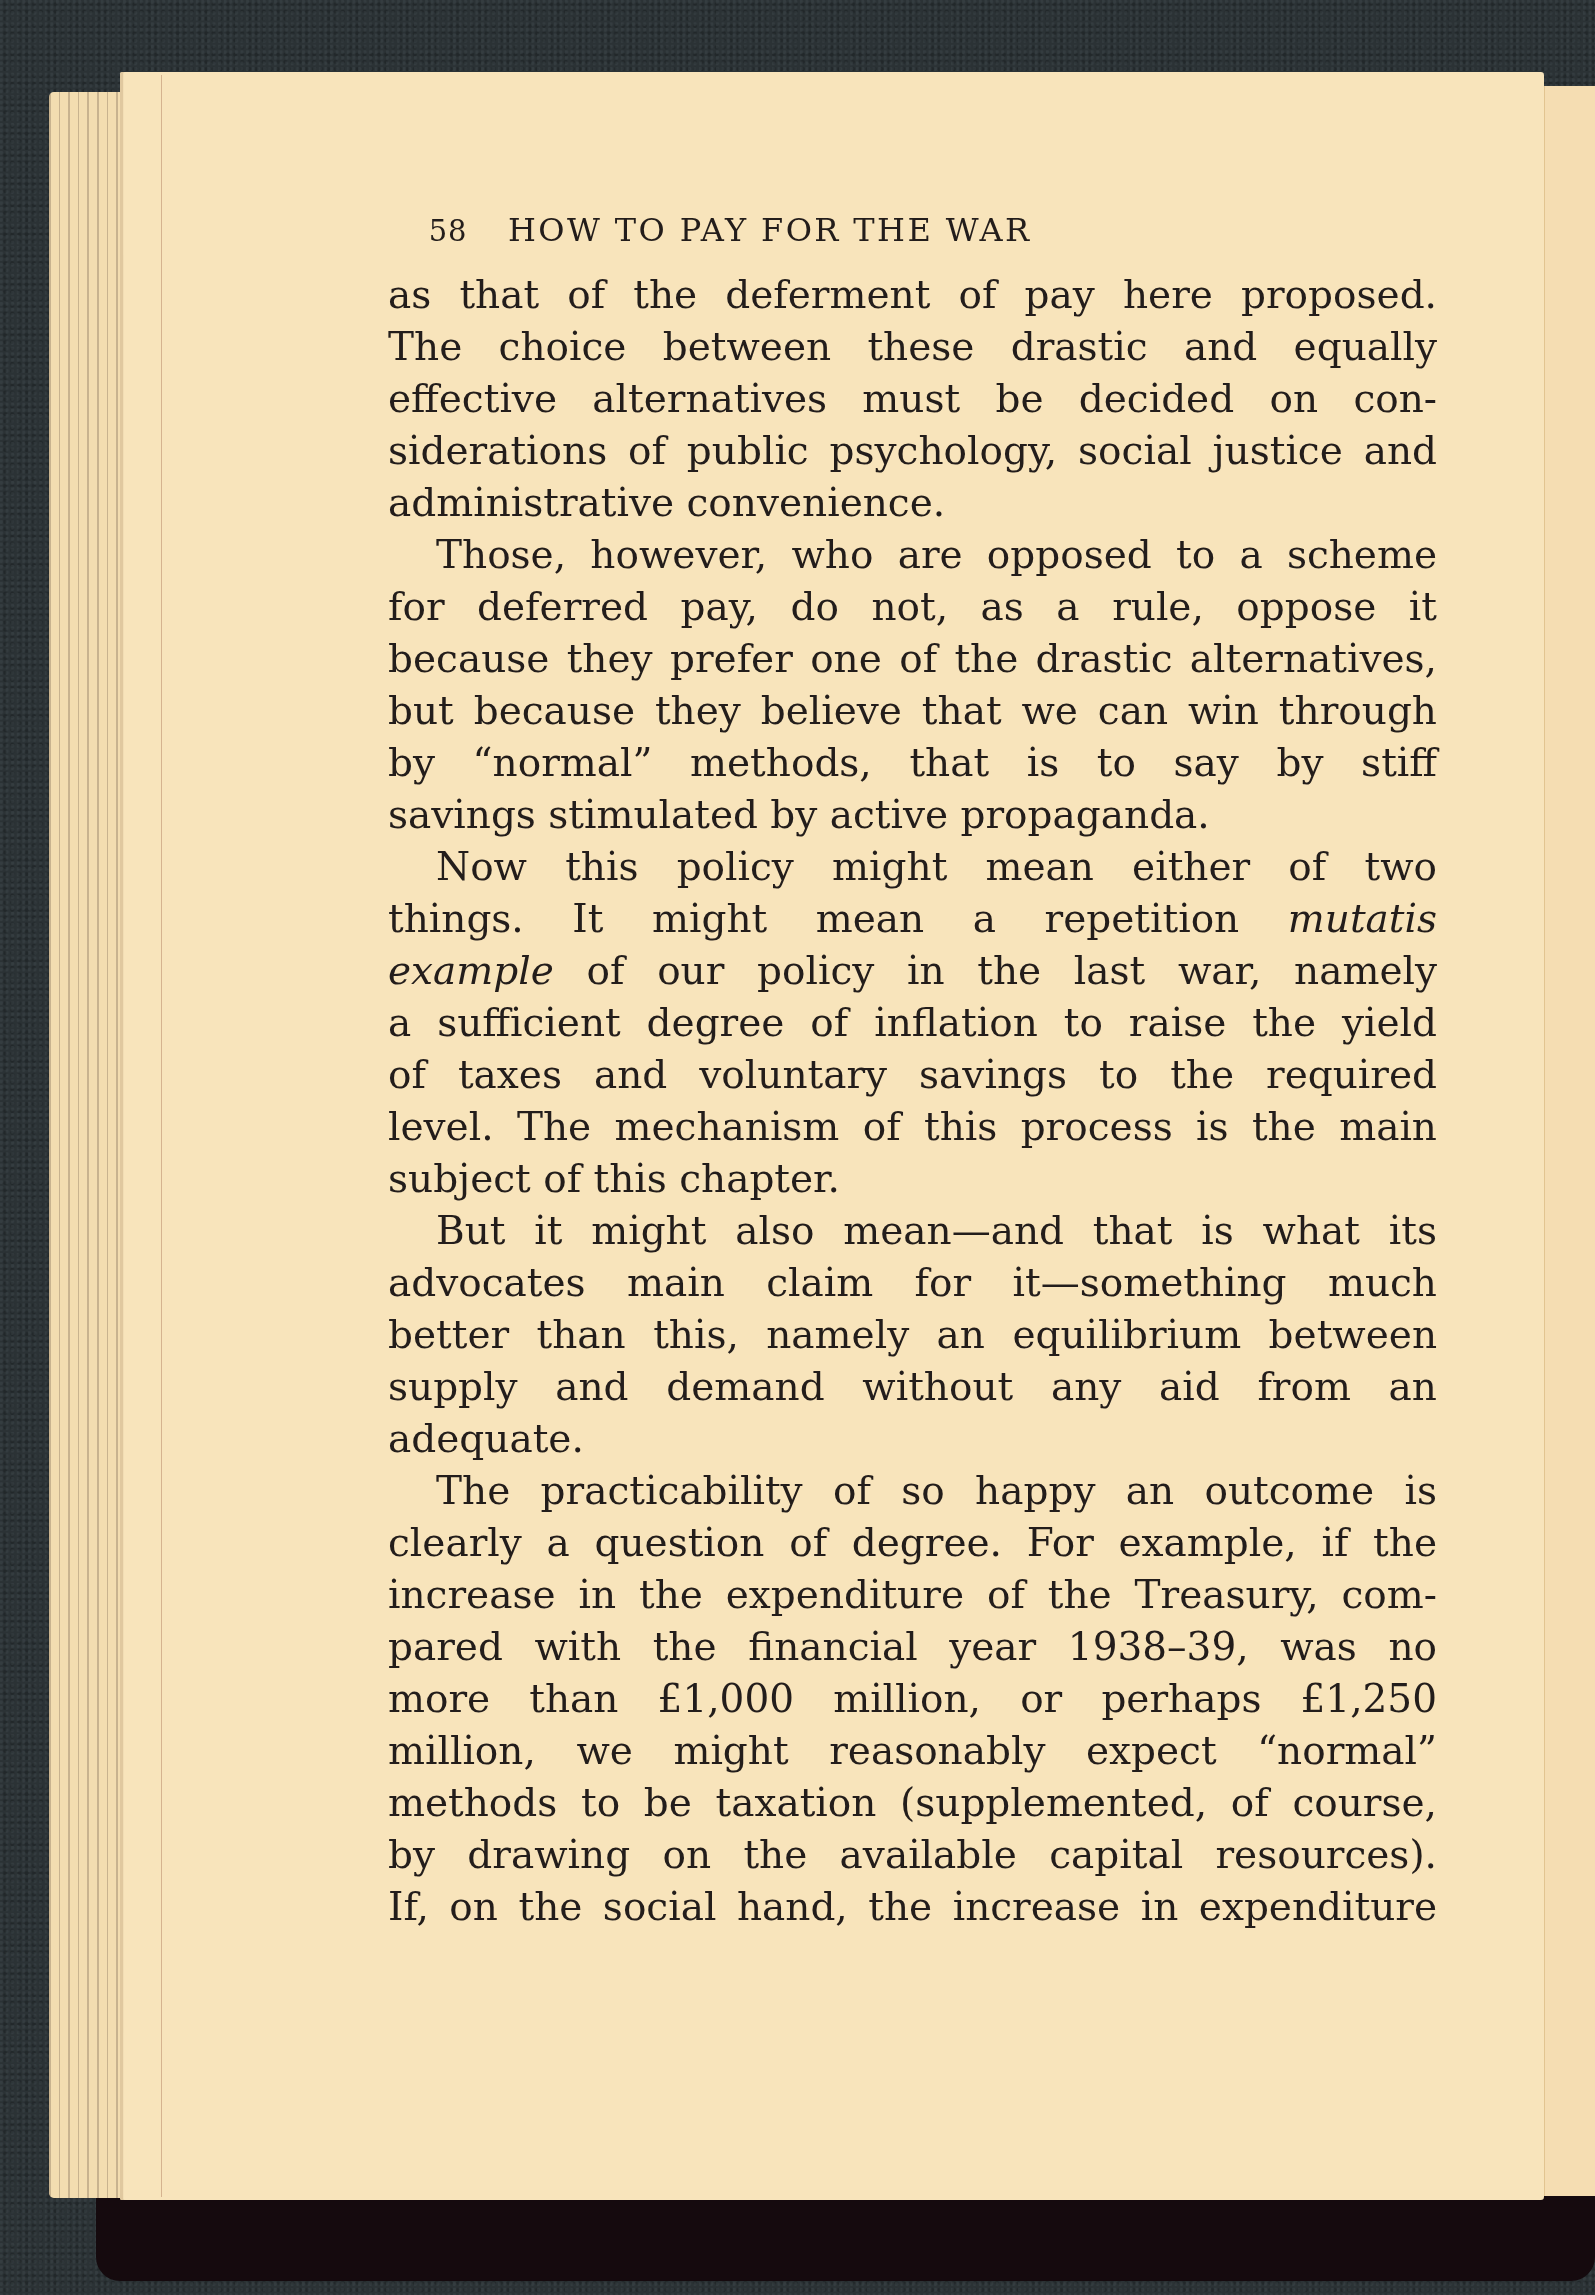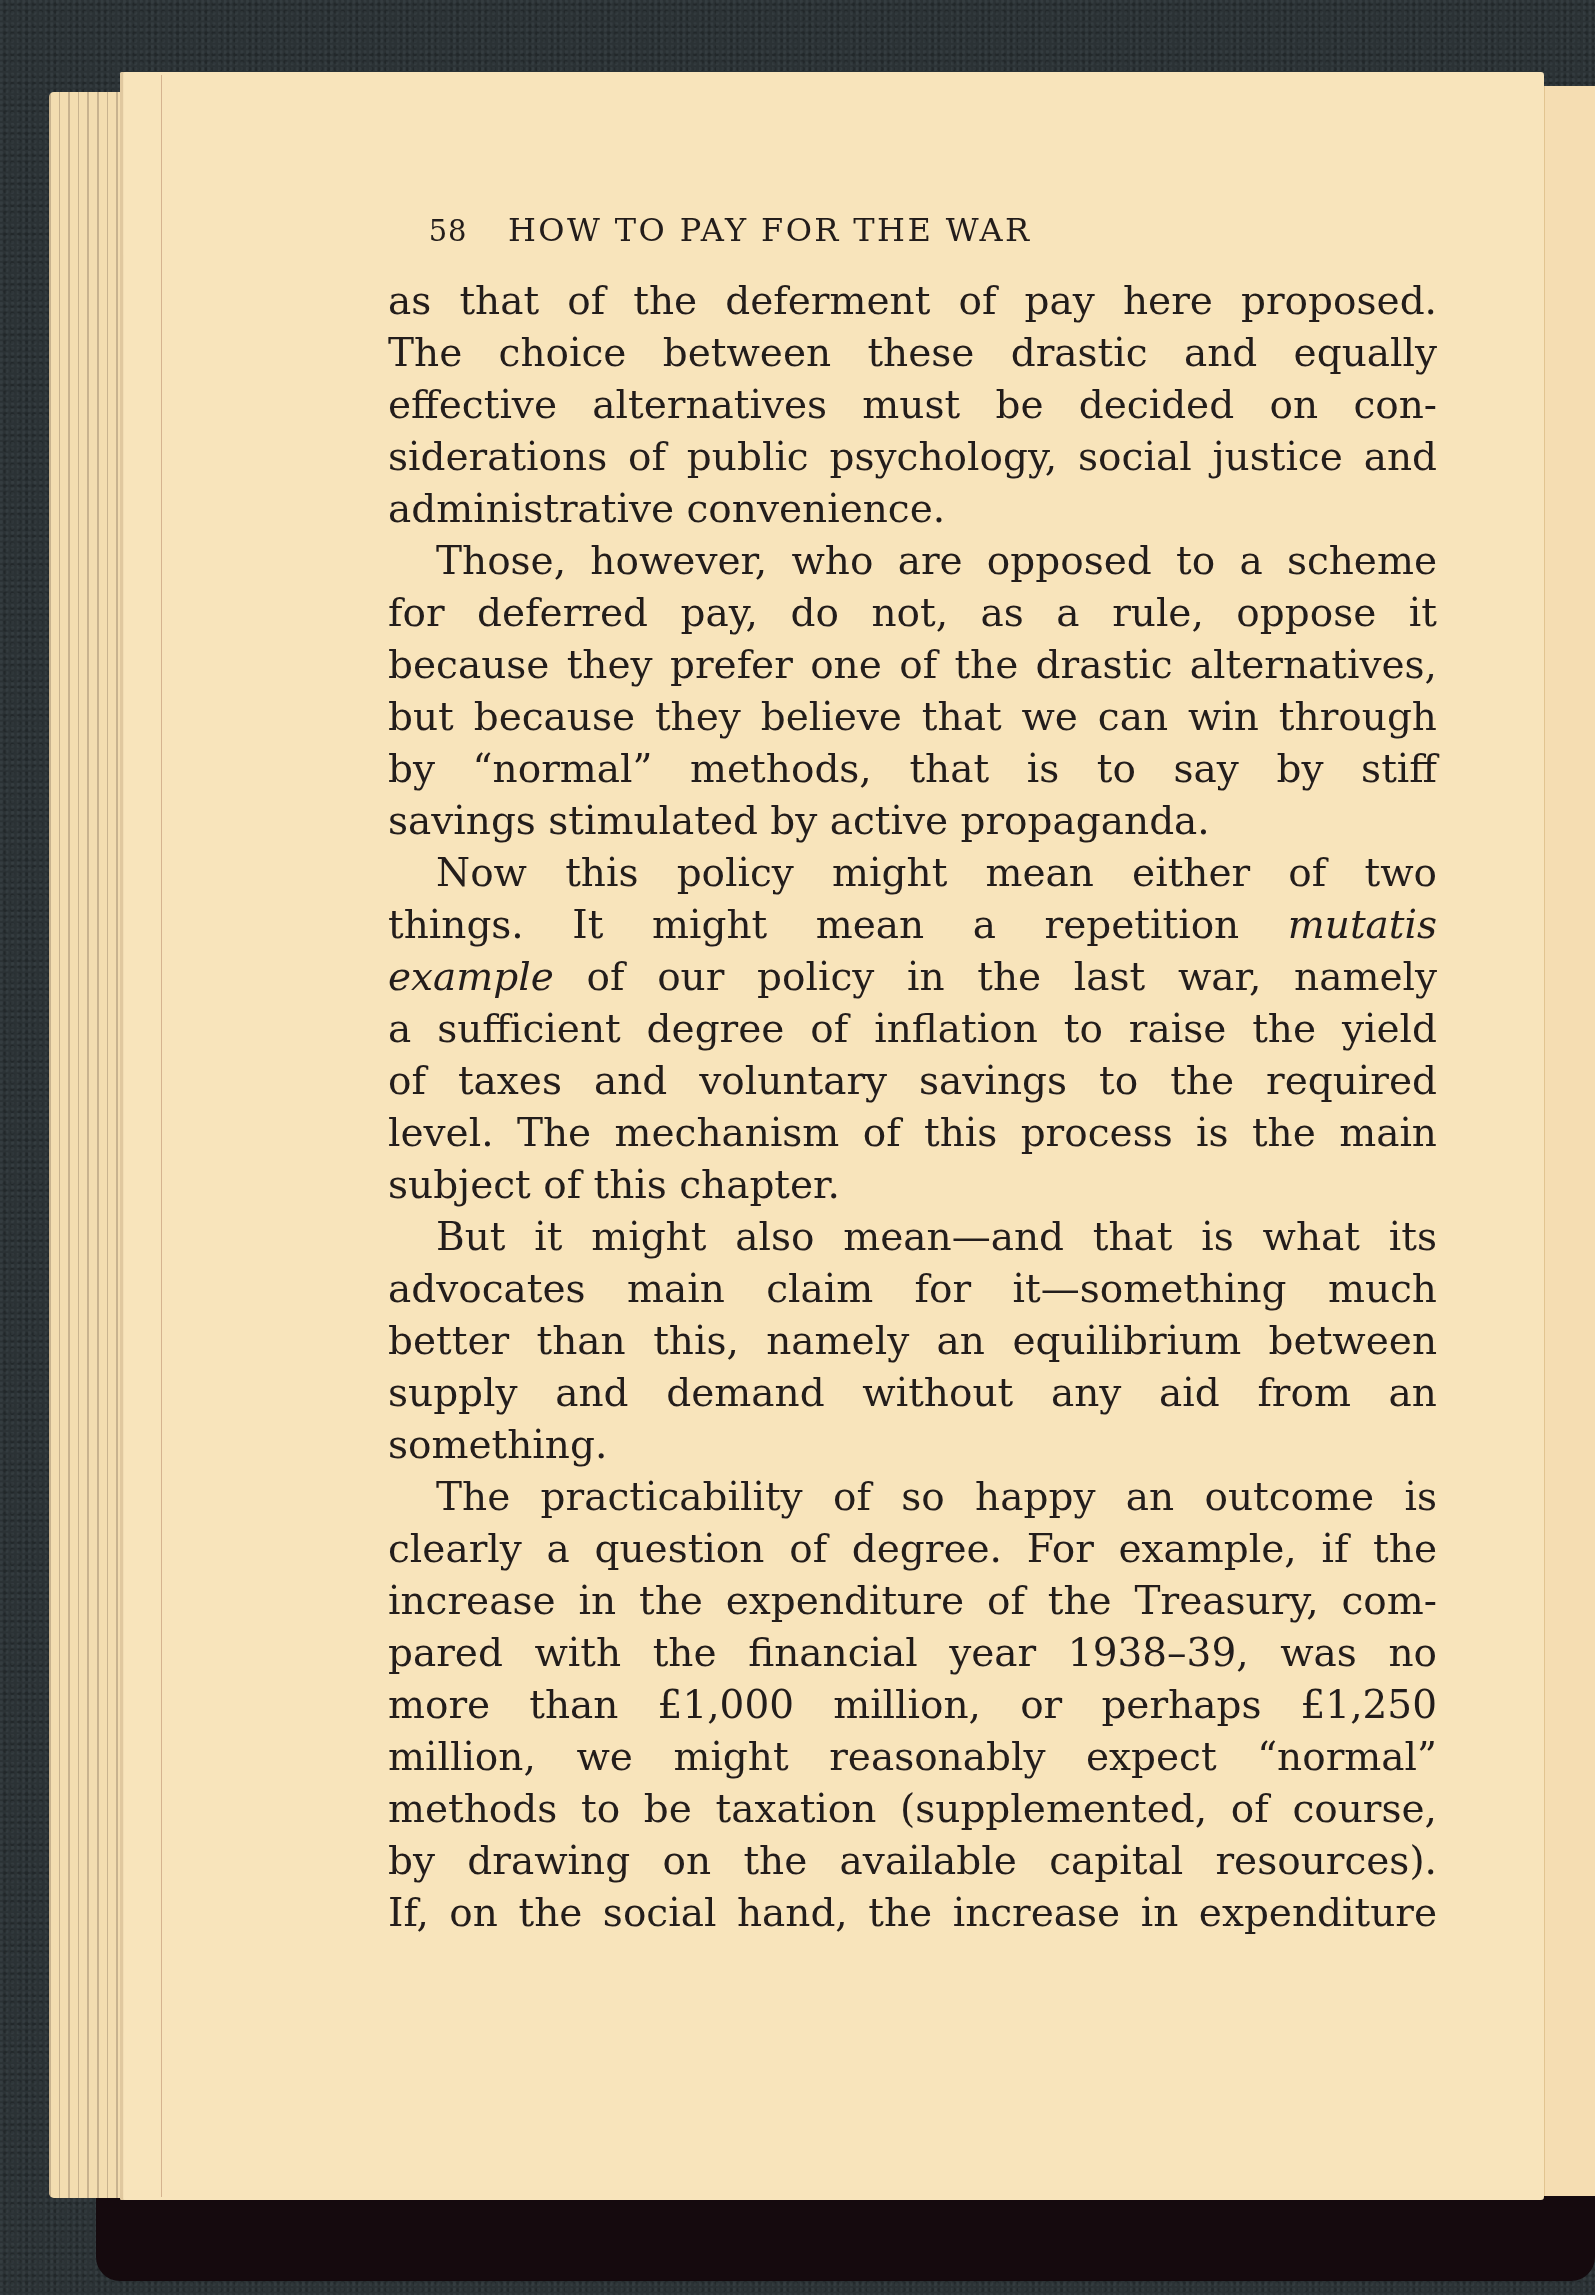--- a/index.html
+++ b/index.html
@@ -48,21 +48,21 @@
   .running-head .title { letter-spacing:2.4px; }
   .line {
     height:52px; line-height:52px;
     font-size:39px;
     text-align:justify; text-align-last:justify;
     white-space:nowrap; overflow:visible;
   }
   .line.last { text-align-last:left; }
   .line.indent { padding-left:48px; }
   .line i { font-style:italic; }
-  .body-text { margin-top:18px; }
+  .body-text { margin-top:12px; }
 </style>
 </head>
 <body>
 
 <div class="shadow"></div>
 <div class="page-stack"></div>
 <div class="next-page"></div>
 
 <div class="page">
   <div class="inner-line"></div>
@@ -89,21 +89,21 @@
       <div class="line">things. It might mean a repetition <i>mutatis</i></div>
       <div class="line"><i>example</i> of our policy in the last war, namely</div>
       <div class="line">a sufficient degree of inflation to raise the yield</div>
       <div class="line">of taxes and voluntary savings to the required</div>
       <div class="line">level. The mechanism of this process is the main</div>
       <div class="line last">subject of this chapter.</div>
       <div class="line indent">But it might also mean—and that is what its</div>
       <div class="line">advocates main claim for it—something much</div>
       <div class="line">better than this, namely an equilibrium between</div>
       <div class="line">supply and demand without any aid from an</div>
-      <div class="line last">something.</div>
+      <div class="line last">adequate.</div>
       <div class="line indent">The practicability of so happy an outcome is</div>
       <div class="line">clearly a question of degree. For example, if the</div>
       <div class="line">increase in the expenditure of the Treasury, com-</div>
       <div class="line">pared with the financial year 1938–39, was no</div>
       <div class="line">more than £1,000 million, or perhaps £1,250</div>
       <div class="line">million, we might reasonably expect “normal”</div>
       <div class="line">methods to be taxation (supplemented, of course,</div>
       <div class="line">by drawing on the available capital resources).</div>
       <div class="line">If, on the social hand, the increase in expenditure</div>
     </div>

